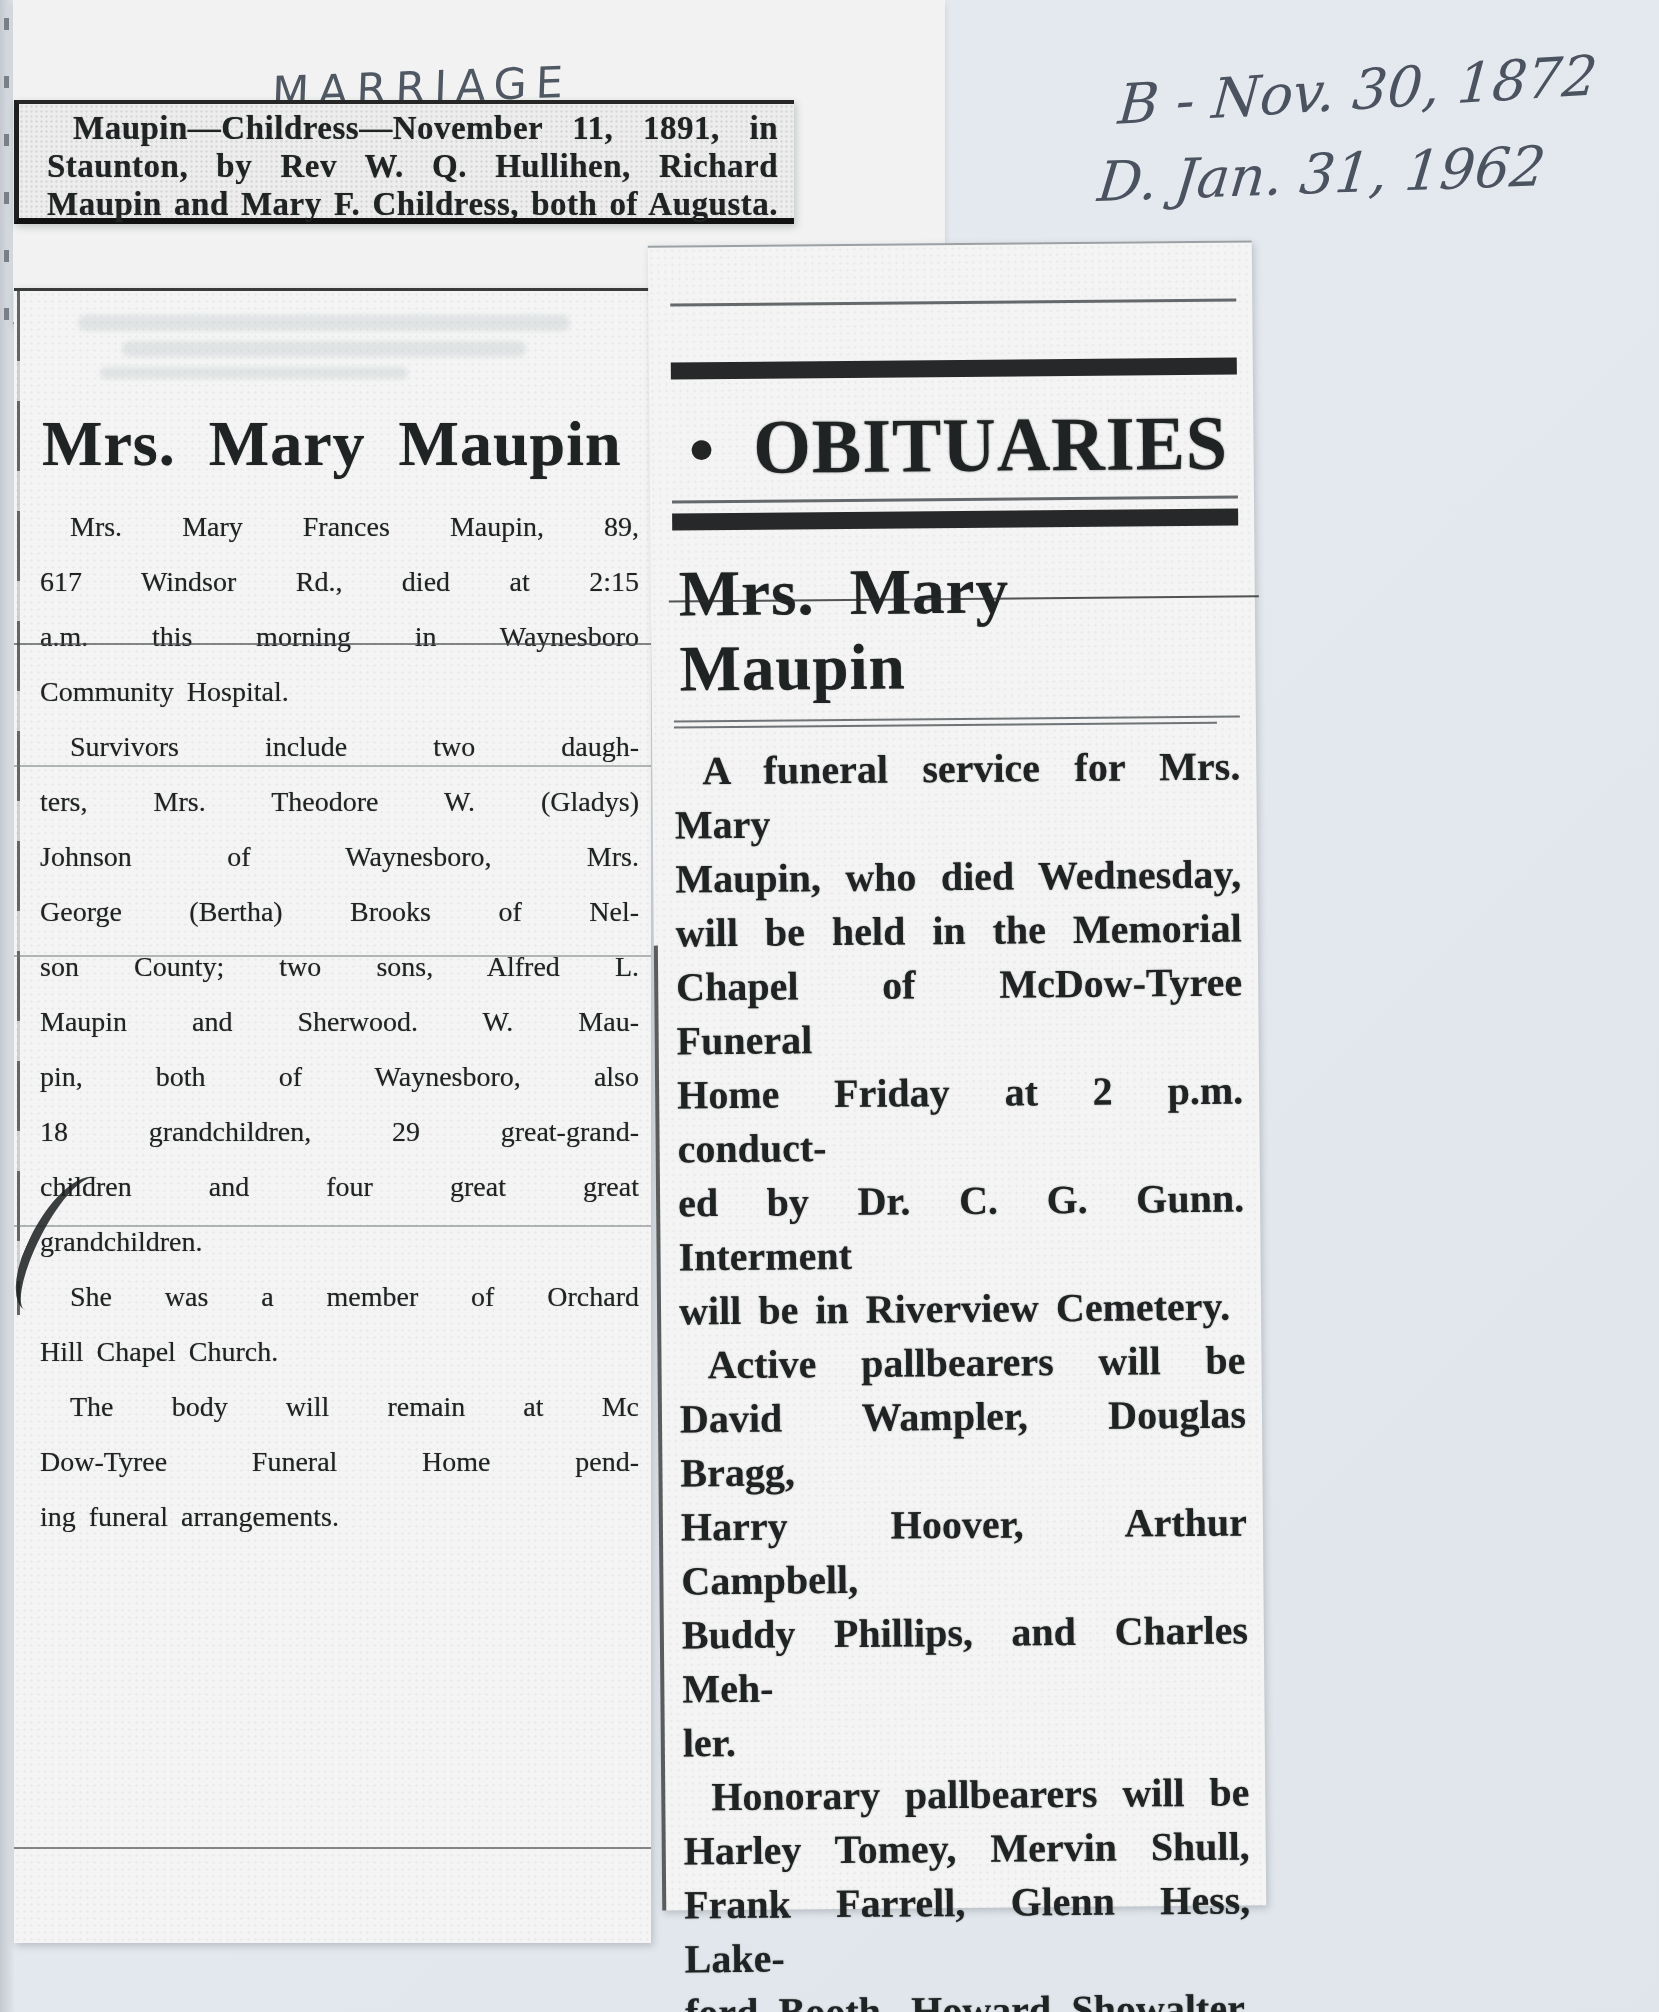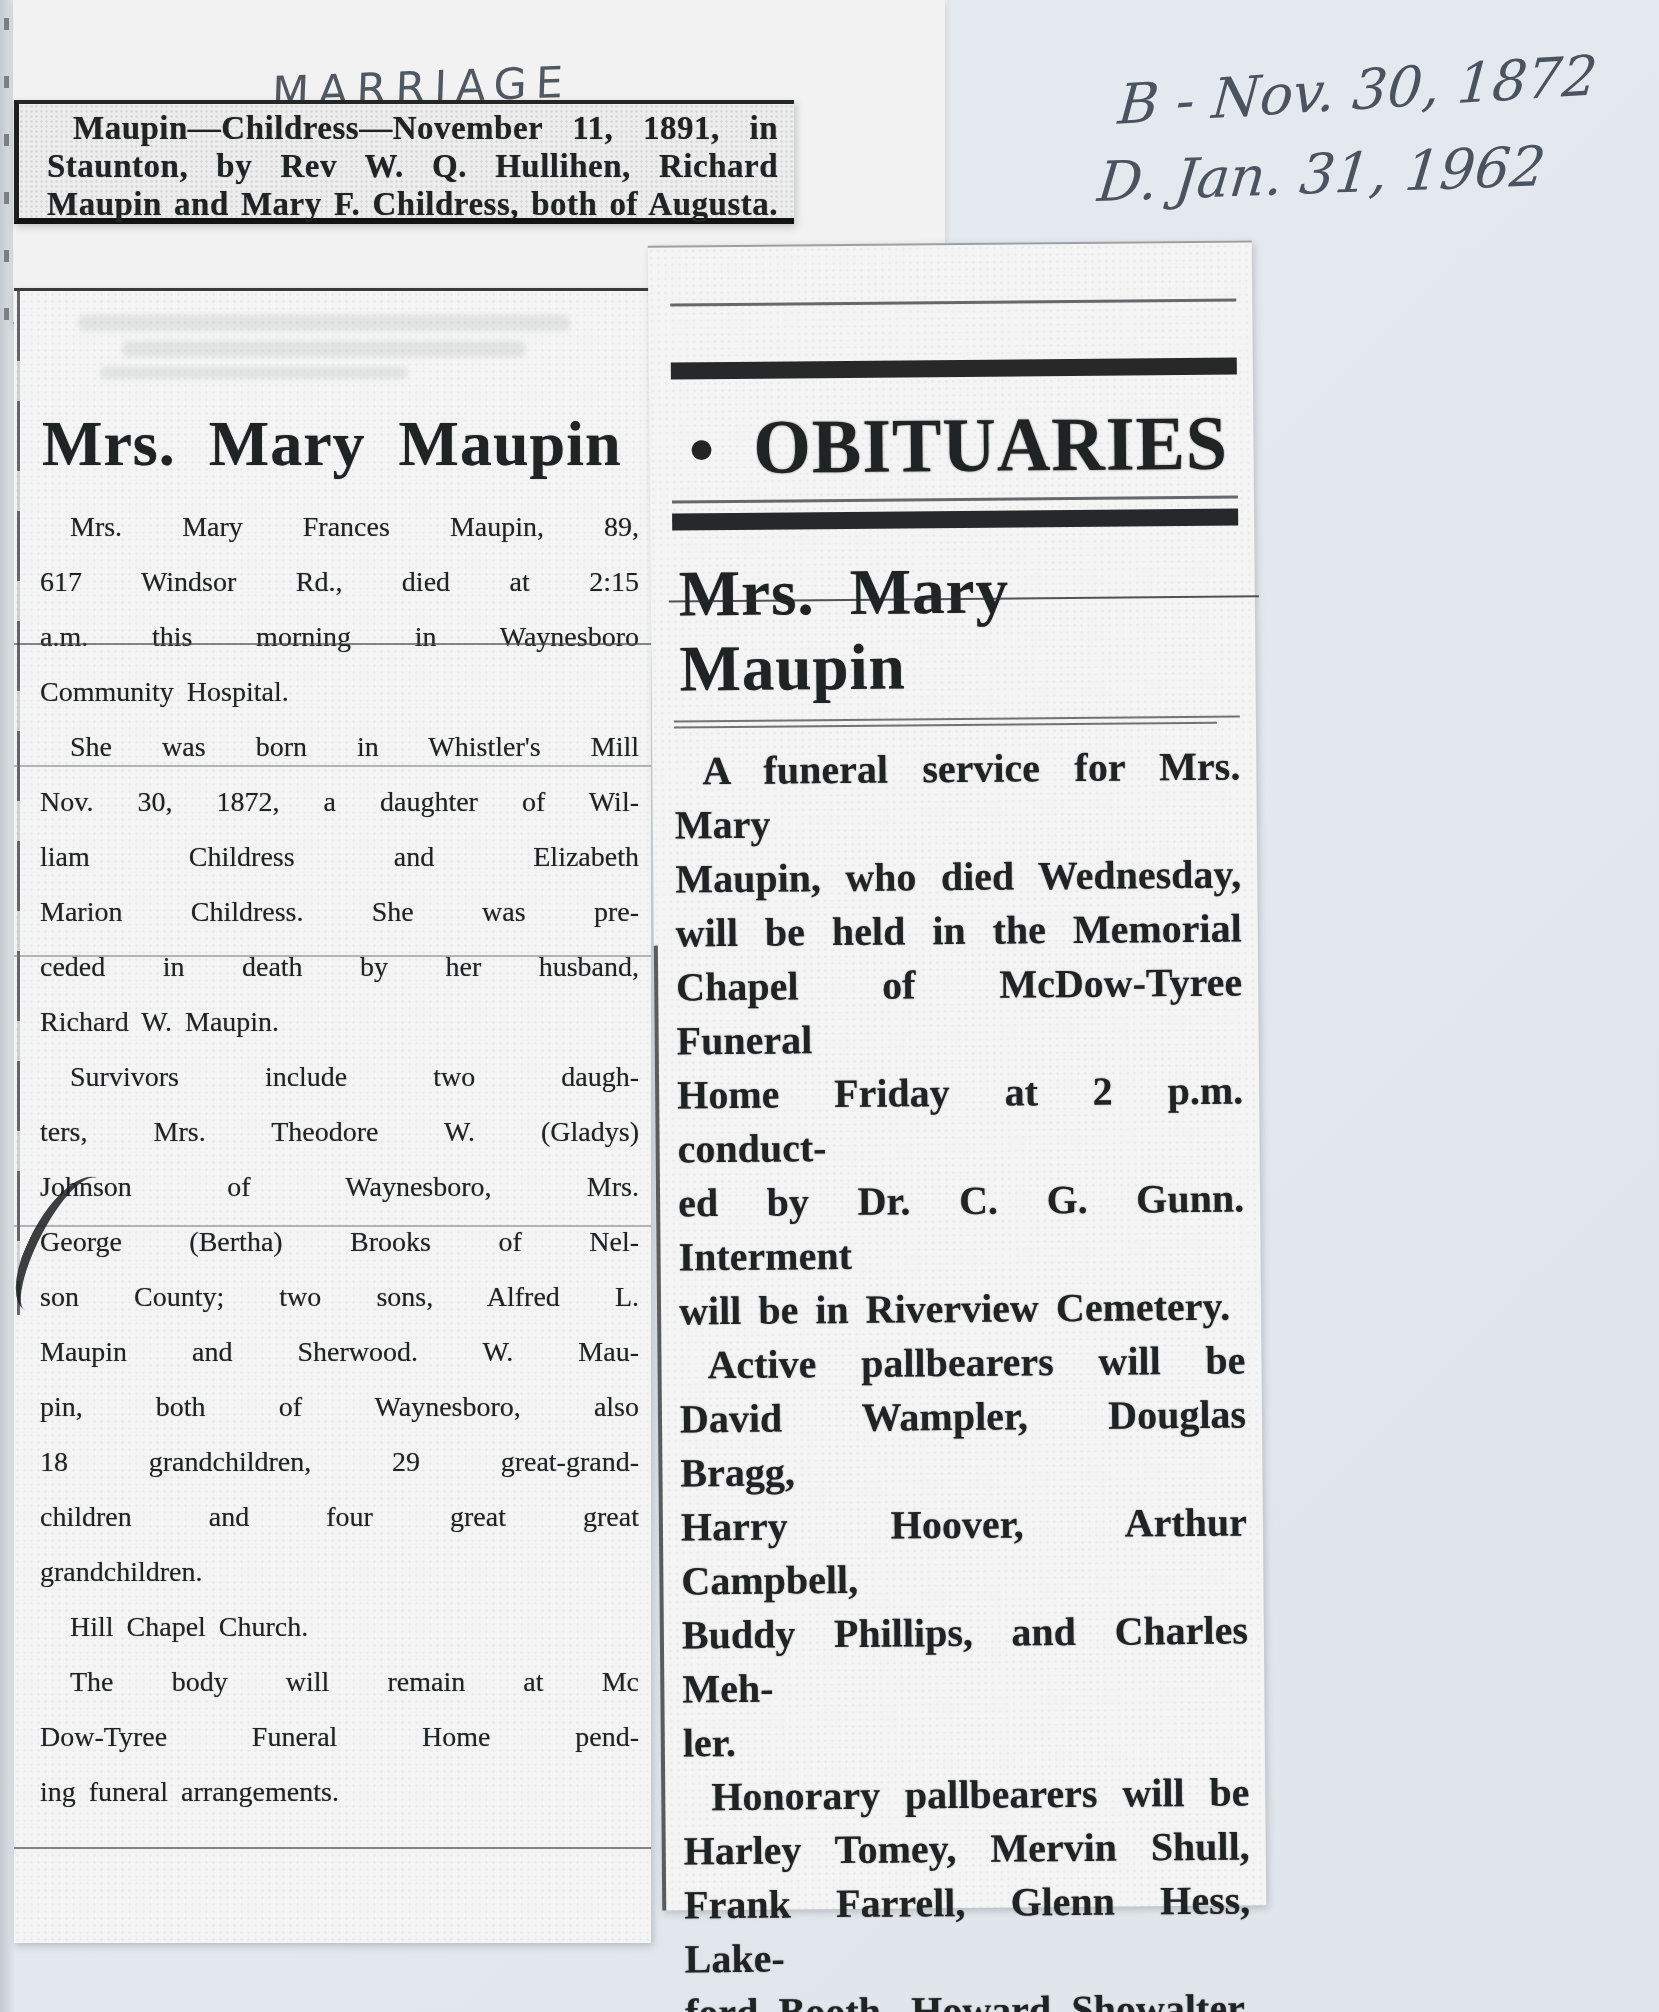--- a/index.html
+++ b/index.html
@@ -115,40 +115,33 @@
       </div>
     <div class="headline">Mrs. Mary Maupin</div>
     <div class="body">
         <div class="para">
           <div class="line">Mrs. Mary Frances Maupin, 89,</div>
           <div class="line">617 Windsor Rd., died at 2:15</div>
           <div class="line">a.m. this morning in Waynesboro</div>
           <div class="line last">Community Hospital.</div>
         </div>
         <div class="para">
-          <div class="line">She was born in Whistler's Mill</div>
-          <div class="line">Nov. 30, 1872, a daughter of Wil-</div>
-          <div class="line">liam Childress and Elizabeth</div>
-          <div class="line">Marion Childress. She was pre-</div>
-          <div class="line">ceded in death by her husband,</div>
-          <div class="line last">Richard W. Maupin.</div>
-        </div>
-        <div class="para">
           <div class="line">Survivors include two daugh-</div>
           <div class="line">ters, Mrs. Theodore W. (Gladys)</div>
           <div class="line">Johnson of Waynesboro, Mrs.</div>
           <div class="line">George (Bertha) Brooks of Nel-</div>
           <div class="line">son County; two sons, Alfred L.</div>
           <div class="line">Maupin and Sherwood. W. Mau-</div>
           <div class="line">pin, both of Waynesboro, also</div>
           <div class="line">18 grandchildren, 29 great-grand-</div>
           <div class="line">children and four great great</div>
           <div class="line last">grandchildren.</div>
         </div>
         <div class="para">
+          <div class="line">She was a member of Orchard</div>
           <div class="line last">Hill Chapel Church.</div>
         </div>
         <div class="para">
           <div class="line">The body will remain at Mc</div>
           <div class="line">Dow-Tyree Funeral Home pend-</div>
           <div class="line last">ing funeral arrangements.</div>
         </div>
       </div>
     <div class="seam dark" style="top:352px"></div>
     <div class="seam" style="top:474px"></div>

